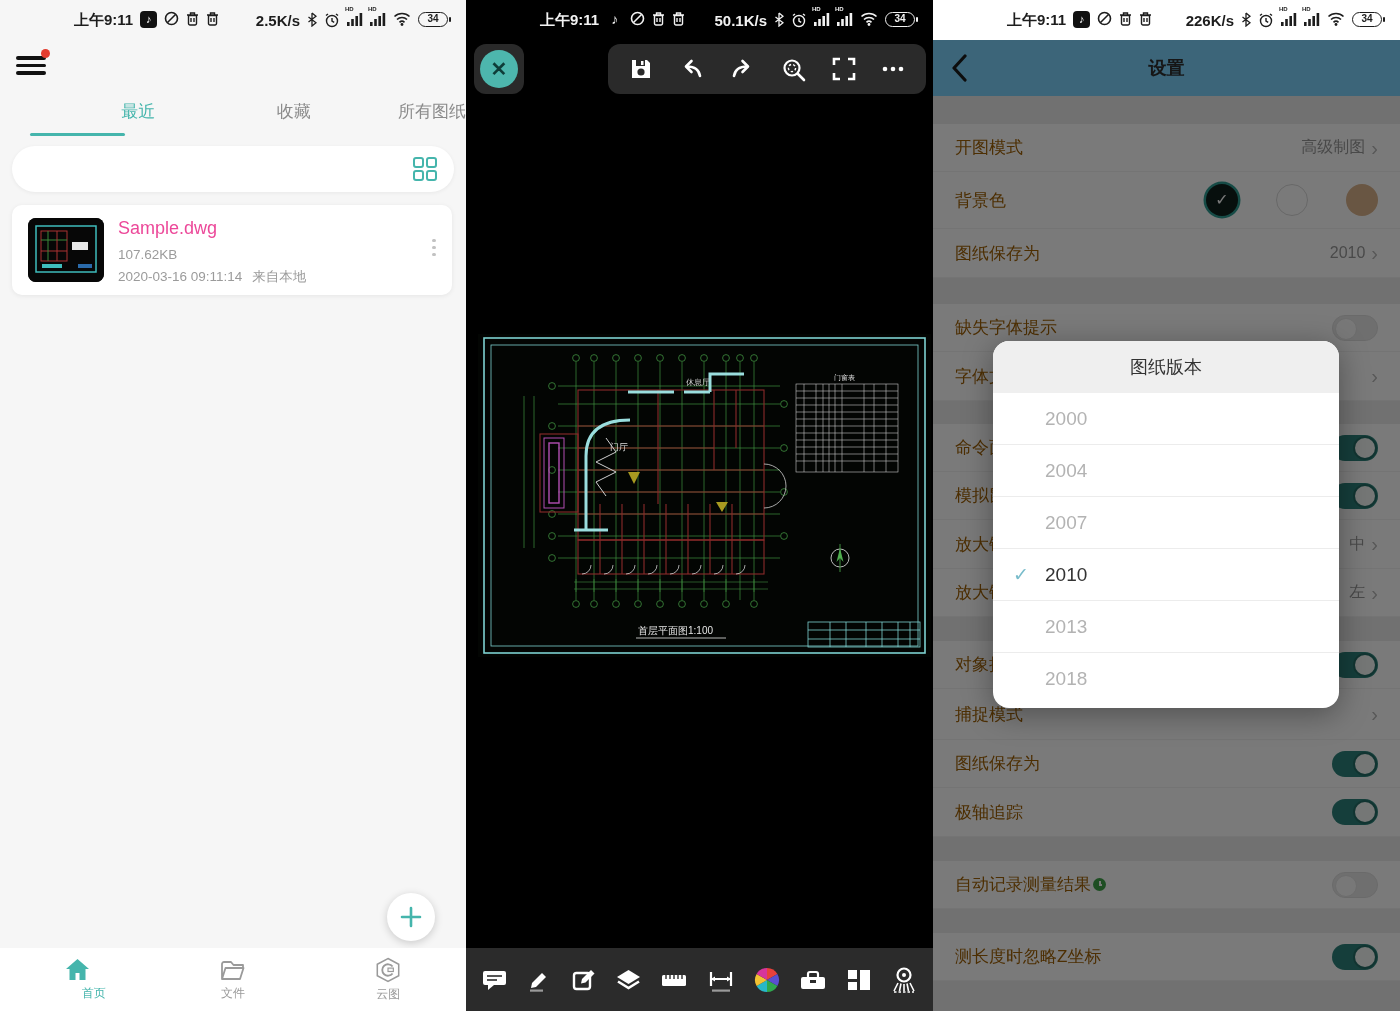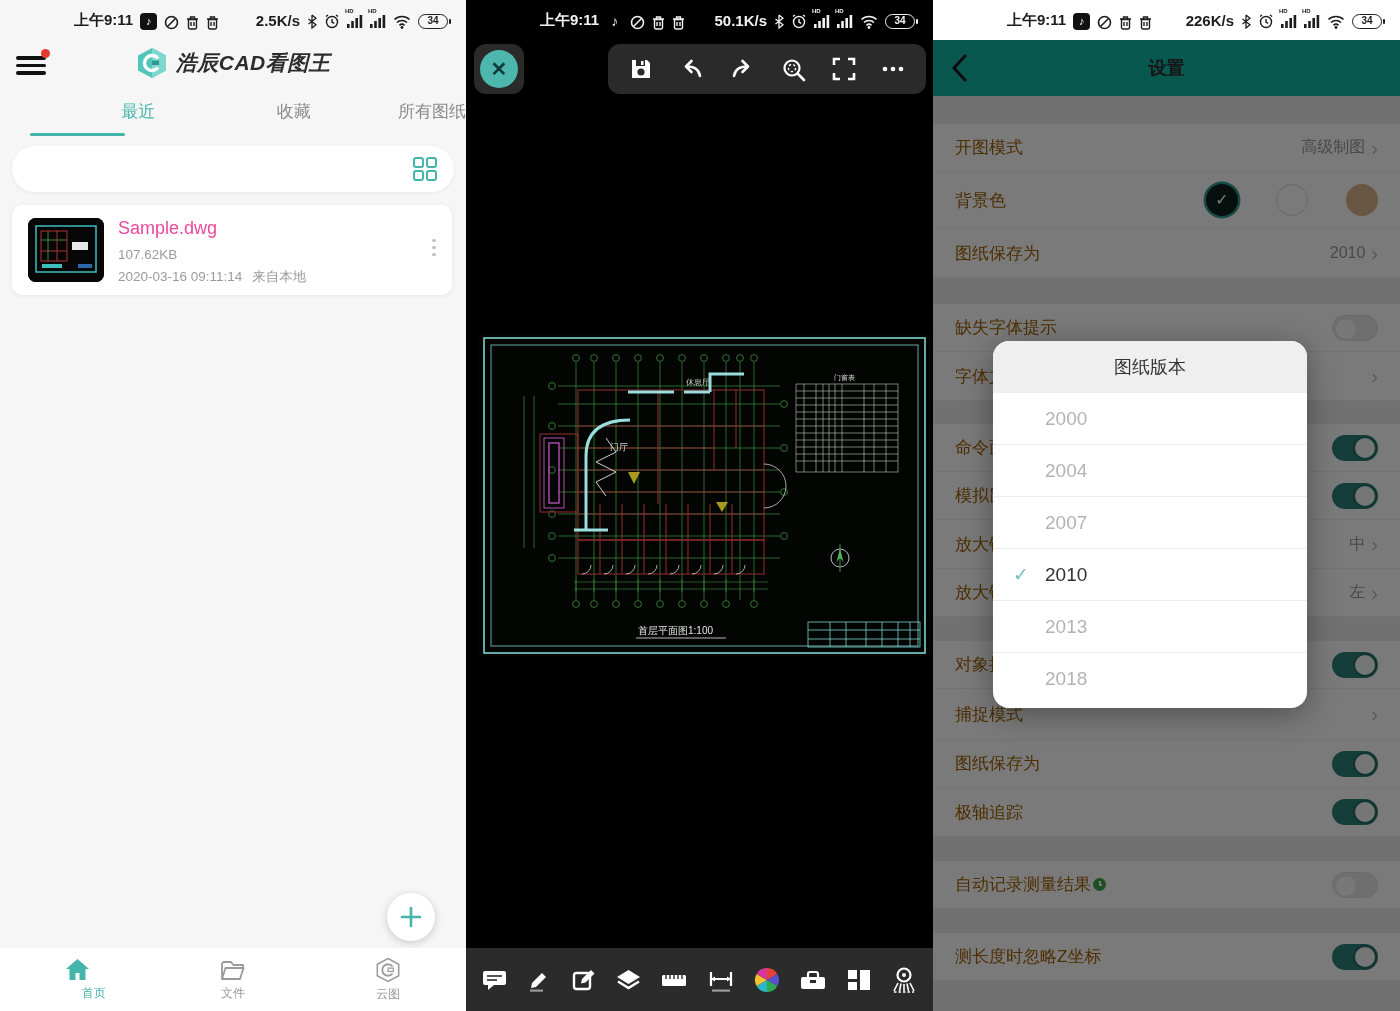--- a/index.html
+++ b/index.html
@@ -8,21 +8,21 @@
   .panel { position:absolute; top:0; height:1011px; overflow:hidden; }
   #panel-left  { left:0;    width:466px; background:#f6f6f6; }
   #panel-mid   { left:466px; width:467px; background:#000; }
   #panel-right { left:933px; width:467px; background:#fff; }
 
   
   .sb { position:absolute; top:0; left:0; right:0; height:40px; display:flex; align-items:center;
         justify-content:space-between; padding:0 18px 0 74px; font-size:15px; font-weight:700; }
   .sb.light { color:#1d1d1d; background:transparent; }
   .sb.dark  { color:#f2f2f2; background:#000; }
-  .sb .grp { display:flex; align-items:flex-end; gap:7px; }
+  .sb .grp { display:flex; align-items:flex-start; gap:7px; }
   .sb svg { display:block; }
   .notebox { width:17px; height:17px; border-radius:4px; background:#111; color:#fff; font-size:11px;
              line-height:17px; text-align:center; }
   .notebox.inv { background:transparent; color:#f2f2f2; font-size:14px; }
   .battery { border:1.5px solid currentColor; border-radius:8px; width:30px; height:15px;
              font-size:10px; font-weight:700; text-align:center; line-height:12px; position:relative; }
   .battery::after { content:""; position:absolute; right:-4px; top:4px; width:2.5px; height:5px;
                     background:currentColor; border-radius:1px; }
   .sigwrap { position:relative; }
   .hd { position:absolute; top:-6px; left:-2px; font-size:6px; font-weight:700; }
@@ -68,21 +68,21 @@
   .closebtn .circ { width:38px; height:38px; border-radius:50%; background:#4db6ad; color:#0e3c38;
                     font-size:20px; font-weight:700; text-align:center; line-height:38px; }
   .midbar { position:absolute; left:142px; right:7px; top:44px; height:50px; background:#2a2a2a;
             border-radius:12px; display:flex; align-items:center; justify-content:space-around; padding:0 8px; }
   .midbar svg { display:block; }
   .canvas { position:absolute; left:12px; top:334px; width:453px; height:323px; }
   .toolbar-bot { position:absolute; left:0; right:0; bottom:0; height:63px; background:#2b2b2b;
                  display:flex; align-items:center; justify-content:space-around; padding:0 6px; }
 
   
-  .rp-header { position:absolute; top:40px; left:0; right:0; height:56px; background:#14b8a6; }
+  .rp-header { position:absolute; top:40px; left:0; right:0; height:56px; background:#7dd3fc; }
   .rp-title { text-align:center; line-height:56px; font-size:18px; font-weight:600; color:#2f2f2f; }
   .backbtn { position:absolute; left:18px; top:14px; }
   .rows { position:absolute; top:96px; left:0; right:0; display:flex; flex-direction:column; }
   .gap { background:#ededed; }
   .srow { background:#fff; display:flex; align-items:center; padding:0 22px; border-bottom:1px solid #f2f2f2; }
   .srow .lab { font-size:17px; color:#a16207; white-space:nowrap; }
   .srow .spacer { flex:1; }
   .srow .val { font-size:16px; color:#9a9a9a; margin-right:6px; }
   .chev { font-size:20px; color:#b8b8b8; line-height:1; }
   .tg { width:46px; height:26px; border-radius:13px; position:relative; flex:none; }
@@ -96,21 +96,21 @@
   .c-circle { width:32px; height:32px; border-radius:50%; }
   .c-dark { background:#10201d; box-shadow:0 0 0 2.5px #2f9d92; color:#fff; font-size:16px;
             text-align:center; line-height:32px; }
   .c-white { background:#fff; border:1.5px solid #d9d9d9; }
   .c-tan { background:#dcb48c; }
   .clockbadge { width:13px; height:13px; border-radius:50%; background:#3fa44a; display:inline-block;
                 vertical-align:super; margin-left:2px; position:relative; }
   .clockbadge::after { content:""; position:absolute; left:6px; top:3px; width:1.5px; height:4px; background:#fff; }
   .clockbadge::before { content:""; position:absolute; left:6px; top:6px; width:3px; height:1.5px; background:#fff; }
   .scrim { position:absolute; left:0; right:0; top:40px; bottom:0; background:rgba(0,0,0,.52); z-index:5; }
-  .modal { position:absolute; left:60px; top:341px; width:314px; height:367px; background:#fff;
+  .modal { position:absolute; left:60px; top:341px; width:346px; height:367px; background:#fff;
            border-radius:16px; z-index:10; box-shadow:0 6px 30px rgba(0,0,0,.35); overflow:hidden; }
   .modal-head { height:52px; background:#efefef; text-align:center; line-height:52px; font-size:18px;
                 color:#333; }
   .mopt { height:52px; display:flex; align-items:center; padding-left:52px; font-size:19px; color:#b3b3b3;
           border-bottom:1px solid #ececec; position:relative; }
   .mopt:last-child { border-bottom:none; }
   .mopt.selected { color:#333; }
   .mopt .chk { position:absolute; left:20px; color:#79bccb; font-size:19px; display:none; }
   .mopt.selected .chk { display:block; }
 </style>
@@ -169,29 +169,20 @@
         <span class="battery">34</span>
       </div>
     </div>
 
     <div class="header">
       <div class="burger">
         <i></i>
           <i></i>
           <i></i>
           <span class="dot"></span>
-      </div>
-      <div class="logo">
-        <svg width="32" height="34" viewBox="0 0 32 34">
-          <polygon points="16,2 30,9.5 30,24.5 16,32 2,24.5 2,9.5" fill="#53c6bc"></polygon>
-          <polygon points="16,2 30,9.5 30,24.5 16,32" fill="#7fd8cf"></polygon>
-          <path d="M22 12.5a7.5 7.5 0 1 0 0 9" fill="none" stroke="#ffffff" stroke-width="3.4"></path>
-          <rect x="16" y="14.5" width="7" height="4.5" fill="#2e9a90"></rect>
-        </svg>
-        <span class="logo-text">浩辰CAD看图王</span>
       </div>
     </div>
 
     <div class="tabs">
       <div class="tab active">最近</div>
       <div class="tab">收藏</div>
       <div class="tab">所有图纸</div>
     </div>
 
     <div class="searchbar">

